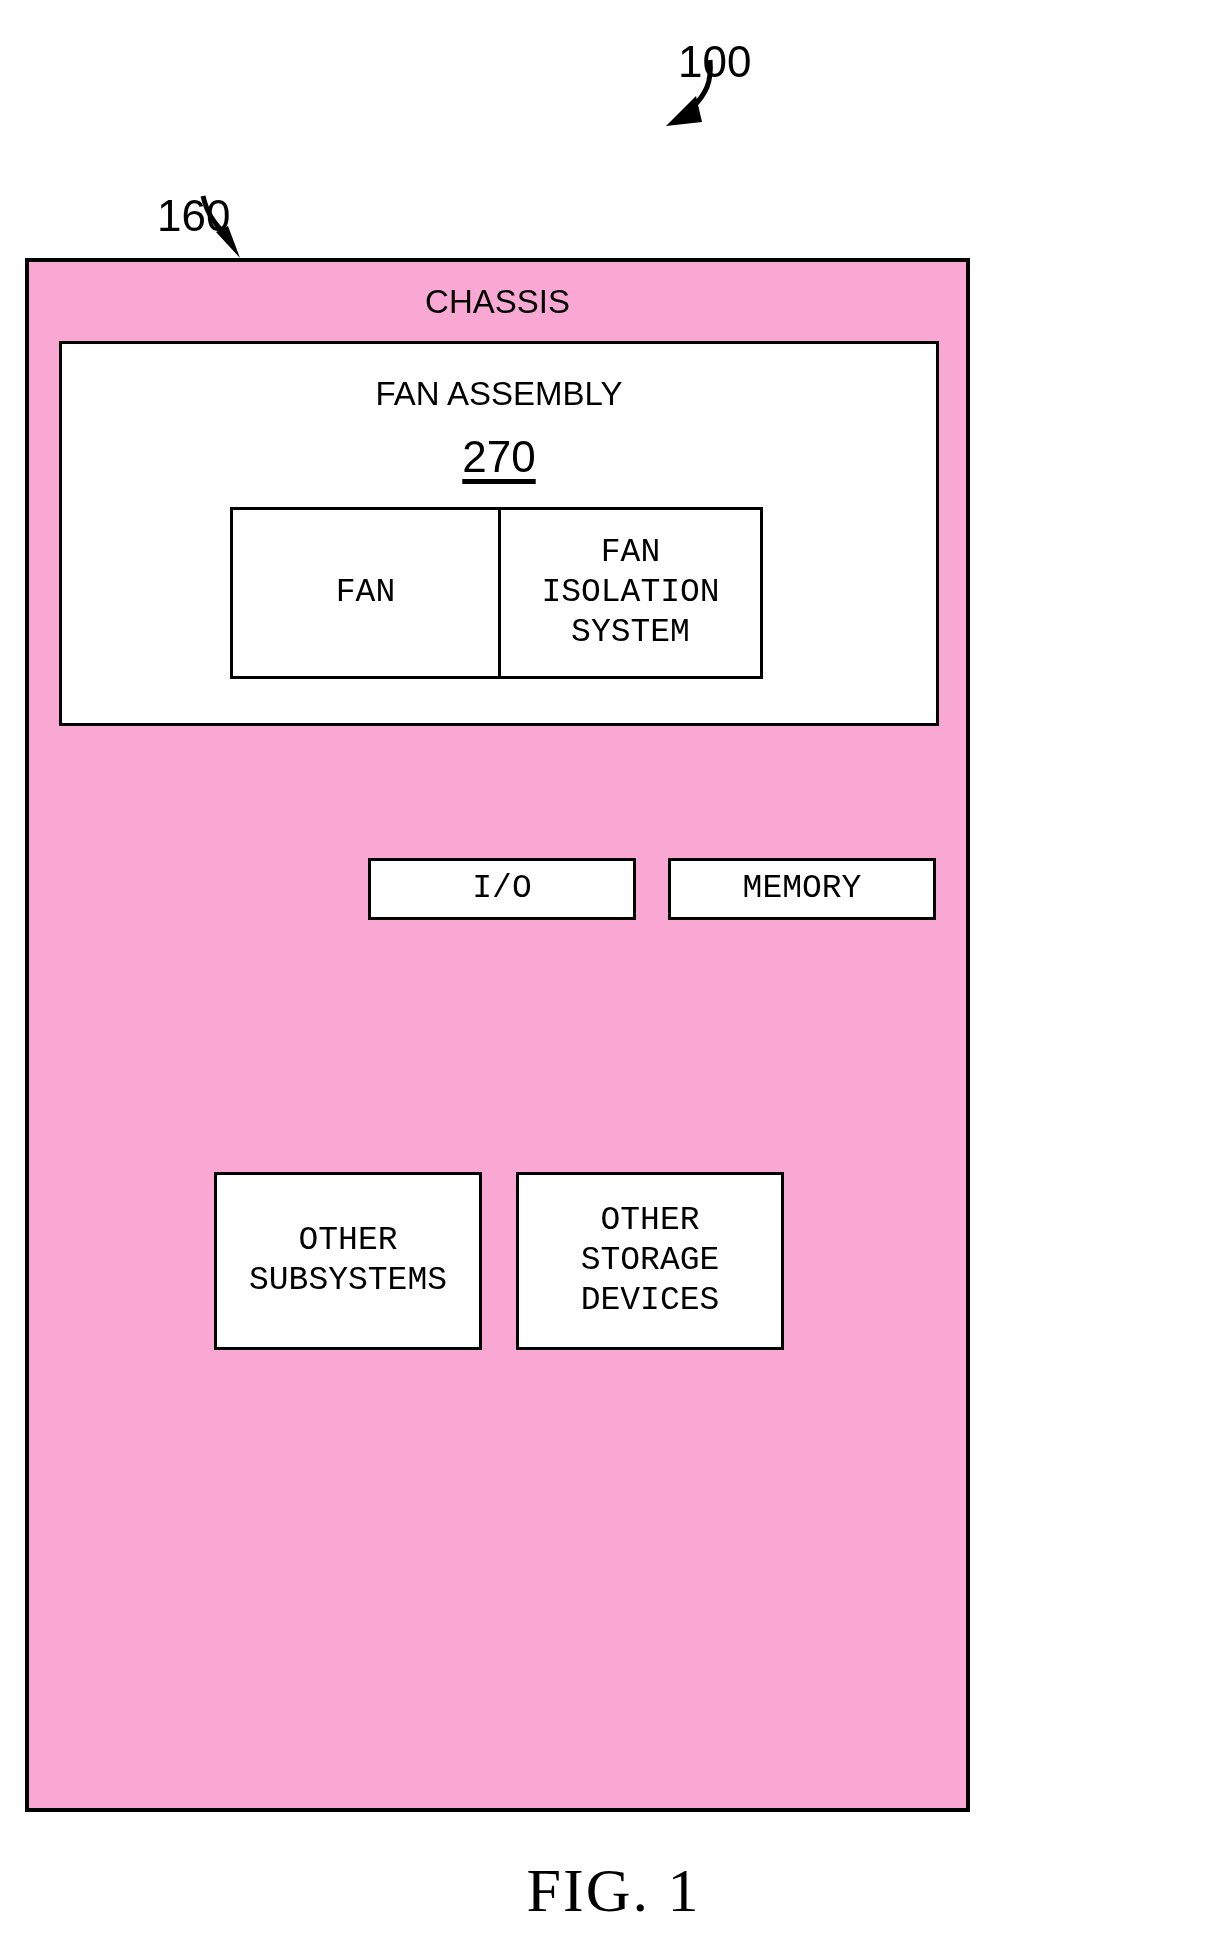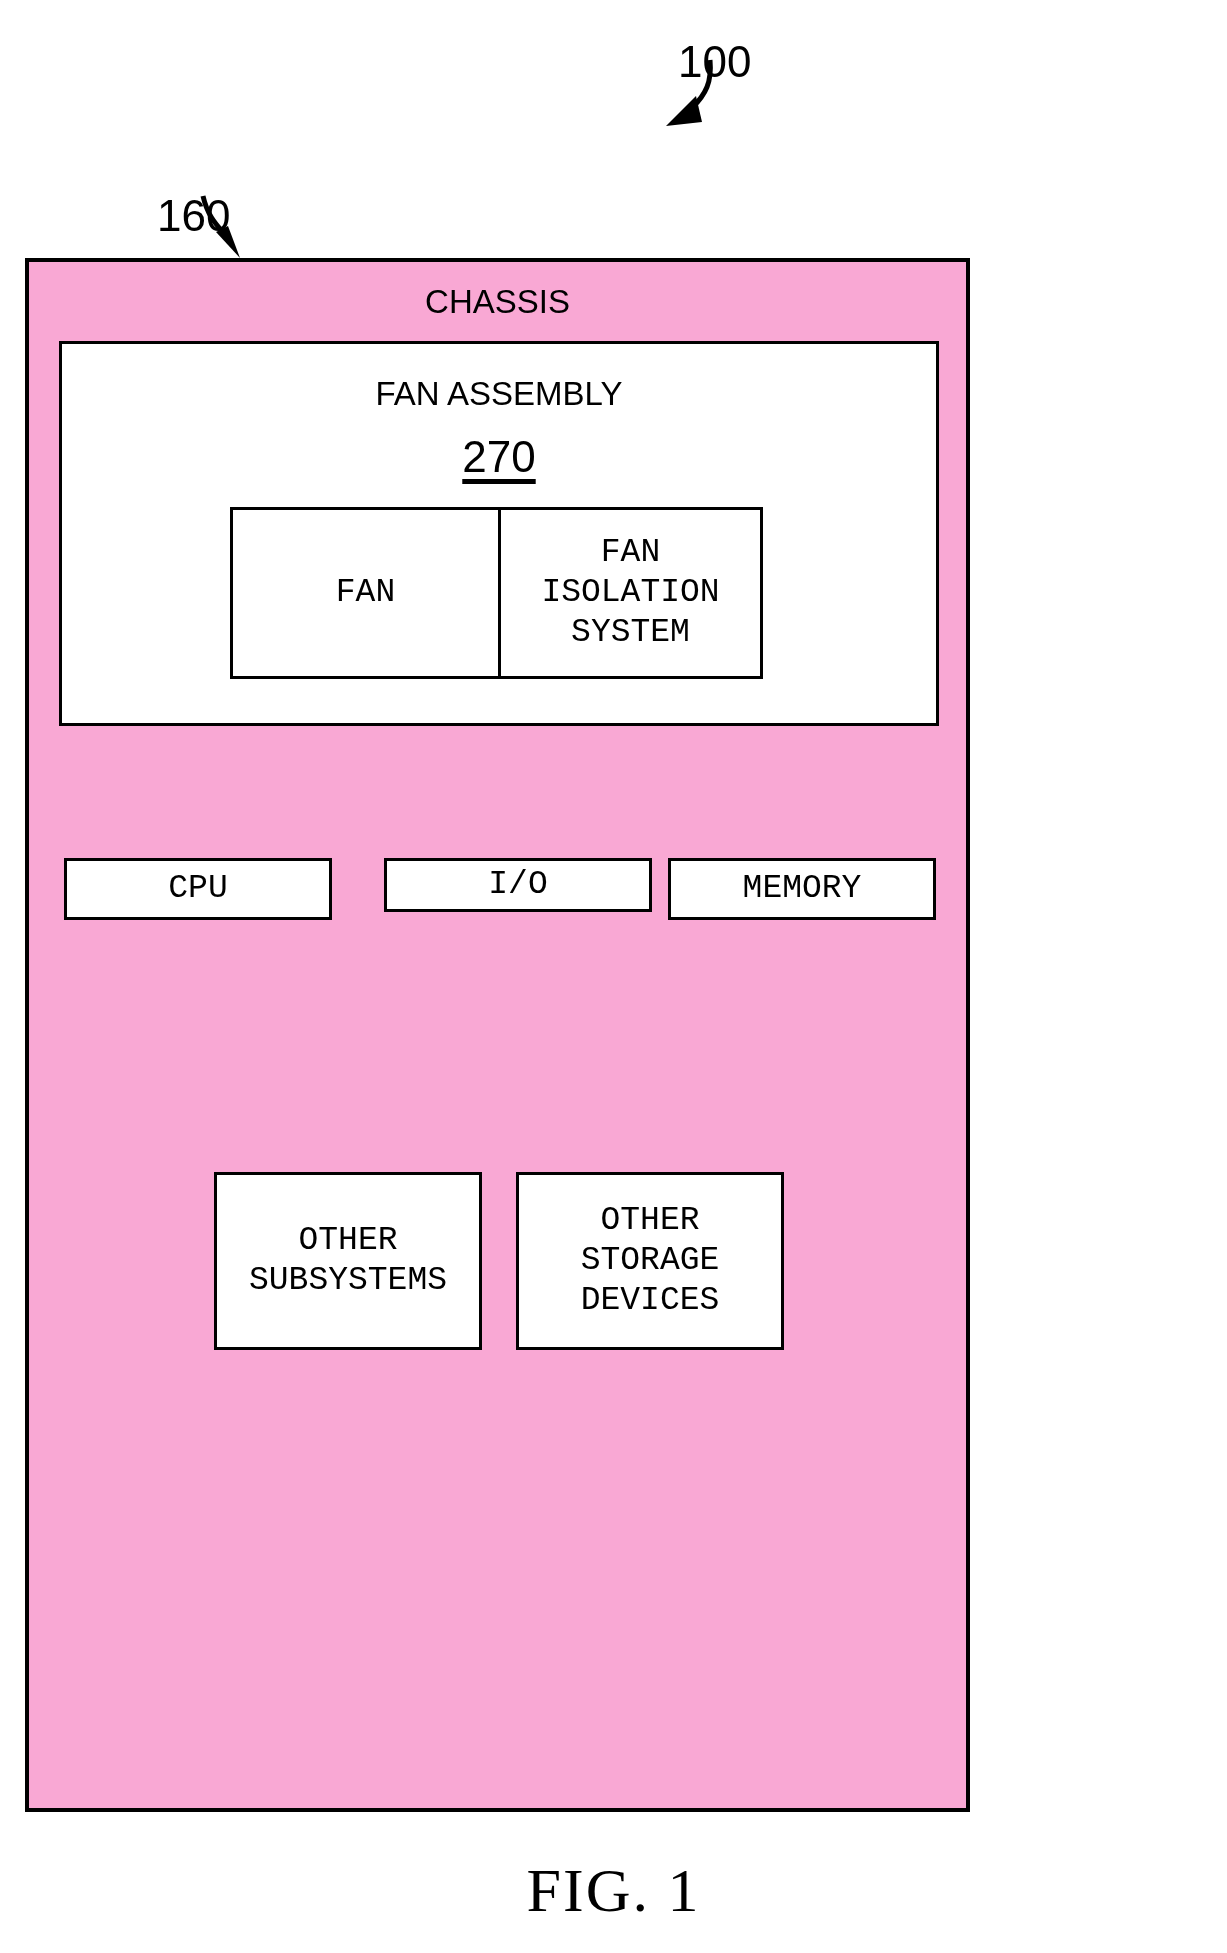--- a/index.html
+++ b/index.html
@@ -237,25 +237,22 @@
         <div class="centered-label">FAN</div>
       </div>
 
       <div class="box-inner" style="left:436px; top:163px; width:265px; height:172px;">
         <div class="centered-label">FAN
 ISOLATION
 SYSTEM</div>
       </div>
     </div>
 
-    <div class="box-inner" style="left:35px; top:596px; width:268px; height:62px;">
-      <div class="centered-label">CPU</div>
-    </div>
-
-    <div class="box-inner" style="left:339px; top:596px; width:268px; height:54px;margin-left:16px;">
+
+    <div class="box-inner" style="left:339px; top:596px; width:268px; height:62px;">
       <div class="centered-label">I/O</div>
     </div>
 
     <div class="box-inner" style="left:639px; top:596px; width:268px; height:62px;">
       <div class="centered-label">MEMORY</div>
     </div>
 
     <div class="box-inner" style="left:185px; top:910px; width:268px; height:178px;">
       <div class="centered-label">OTHER
 SUBSYSTEMS</div>

